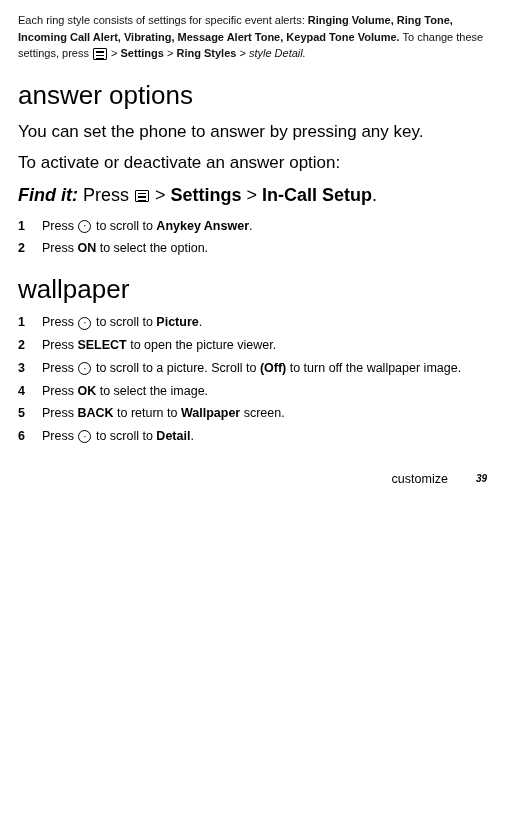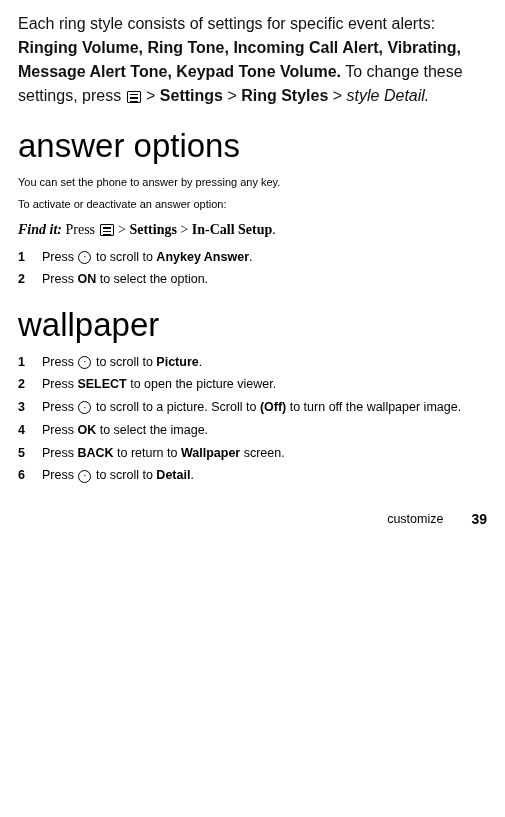--- a/index.html
+++ b/index.html
@@ -8,50 +8,49 @@
       min-height: 817px;
       background: #ffffff;
       font-family: 'Arial', sans-serif;
       font-size: 13px;
       color: #000000;
       padding: 12px 18px 18px 18px;
       line-height: 1.45;
     }
 
     .intro-text {
-      font-size: 16px;
+      font-size: 11px;
       line-height: 1.5;
       margin-bottom: 18px;
       color: #111;
     }
 
     .bold-inline { font-weight: bold; }
     .italic-inline { font-style: italic; }
 
     .section-heading-large {
-      font-size: 33px;
+      font-size: 26px;
       font-weight: normal;
       color: #000;
       margin-bottom: 8px;
       margin-top: 4px;
       line-height: 1.2;
     }
 
     .section-body {
-      font-size: 11px;
+      font-size: 17px;
       line-height: 1.5;
       margin-bottom: 6px;
     }
 
     .find-it-line {
-      font-size: 14px;
+      font-size: 18px;
       line-height: 1.5;
       margin-bottom: 8px;
       margin-top: 4px;
-      font-family: Liberation Serif, serif;
     }
 
     .find-it-label {
       font-weight: bold;
       font-style: italic;
     }
 
     .steps-list {
       margin-left: 0;
       padding-left: 0;
@@ -91,21 +90,22 @@
     }
 
     .footer-label {
       color: #000000;
       margin-right: 28px;
       font-size: 12.5px;
     }
 
     .footer-page {
       font-weight: bold;
-      font-size: 14px;
+      font-size: 10px;
+      font-style: italic;
     }
 
     
     .menu-icon {
       display: inline-block;
       width: 14px;
       height: 12px;
       border: 1.5px solid #000;
       vertical-align: middle;
       position: relative;

